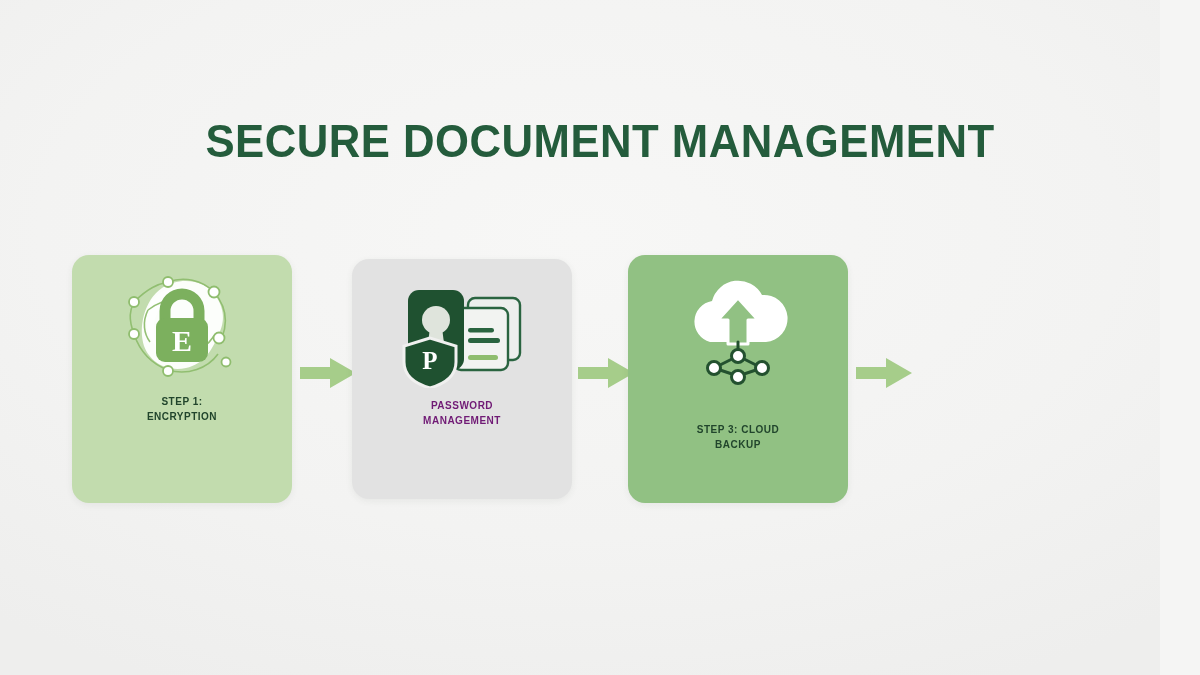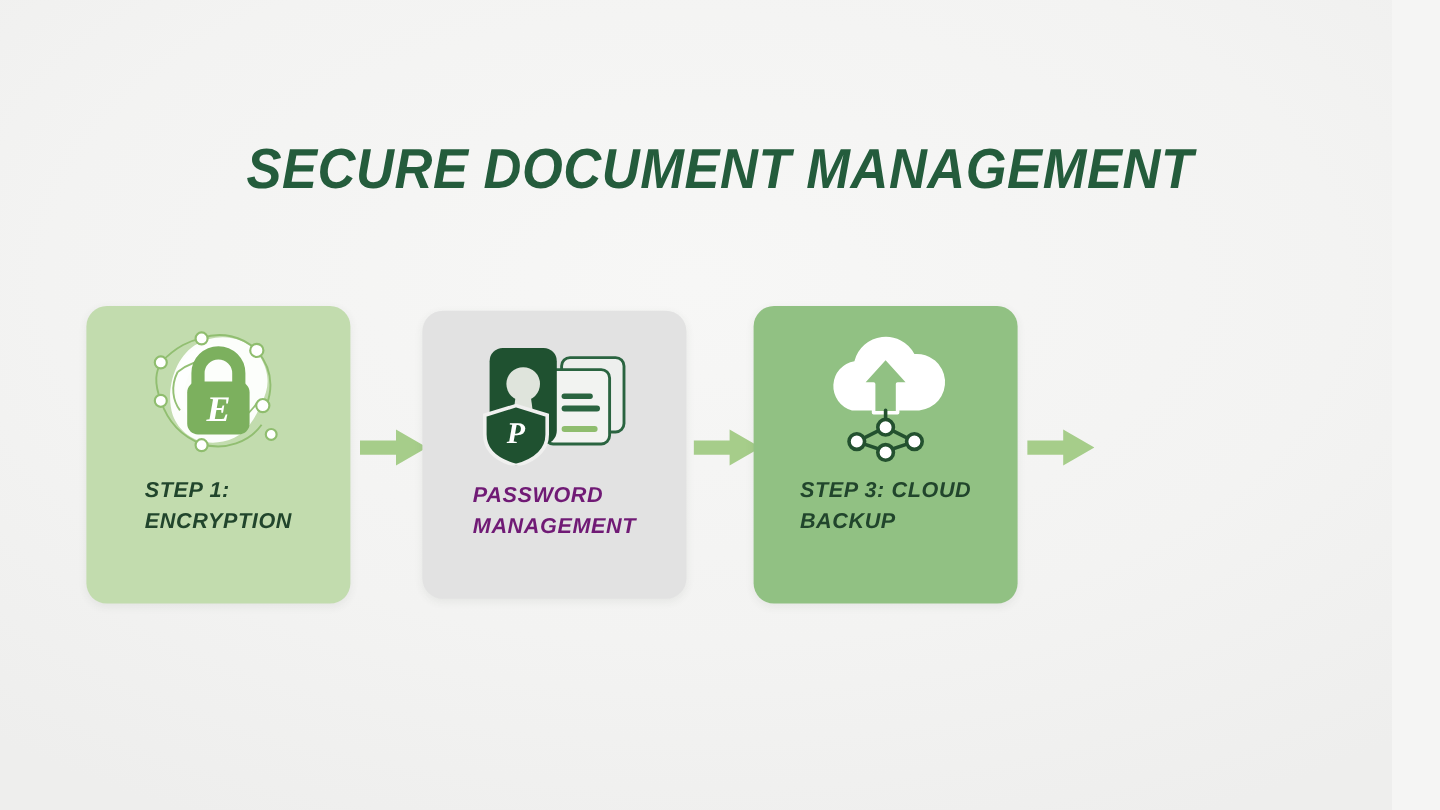--- a/index.html
+++ b/index.html
@@ -14,21 +14,20 @@
     background: #f5f5f4;
     font-family: "Liberation Sans", sans-serif;
     -webkit-font-smoothing: antialiased;
   }
   #stage {
     position: relative;
     width: 1160px;
     height: 675px;
     background:
       radial-gradient(ellipse 900px 500px at 50% 35%, #f7f7f6 0%, #f3f3f2 60%, #eeeeed 100%);
-    font-style: italic;
   }
 
   
   #title {
     position: absolute;
     top: 116px;
     left: 0;
     width: 1200px;
     text-align: center;
     font-size: 47px;
@@ -80,24 +79,25 @@
     width: 100%;
     display: flex;
     align-items: center;
     justify-content: center;
     padding-top: 6px;
     box-sizing: border-box;
   }
   .icon-wrap svg { display: block; }
 
   .card-label {
-    font-size: 18px;
+    font-size: 10px;
     font-weight: 700;
     line-height: 1.45;
     letter-spacing: 0.5px;
+    text-align: center;
     color: #21452c;
     padding: 0 12px;
     white-space: pre-line;
   }
   .card.gray .card-label { color: #701a75; }
 
   
   .arrow {
     position: absolute;
     top: 101px;
@@ -188,21 +188,21 @@
       <div class="card-label">PASSWORD
 MANAGEMENT</div>
     </div>
 
     <div class="arrow" style="left:578px;">
       <svg width="56" height="34" viewBox="0 0 56 34" aria-hidden="true">
         <path d="M0 11 H30 V2 L56 17 L30 32 V23 H0 Z" fill="#a6cd8a"></path>
       </svg>
     </div>
 
-    <div class="card green mid" style="left:628px;">
+    <div class="card green mid" style="left:628px;gap:28px;">
       <div class="icon-wrap">
         <svg width="124" height="120" viewBox="0 0 124 120" aria-hidden="true">
 
           <path d="M34 74 a21 21 0 0 1 2 -41 a27 27 0 0 1 50 -6
                    a20 20 0 0 1 4 47 Z" fill="#ffffff"></path>
 
           <path d="M62 30 L82 52 H72 V76 H52 V52 H42 Z" fill="#91c183" stroke="#ffffff" stroke-width="3" stroke-linejoin="round"></path>
 
           <g stroke="#23512f" stroke-width="3" fill="none" stroke-linecap="round">
             <line x1="62" y1="74" x2="62" y2="88"></line>

